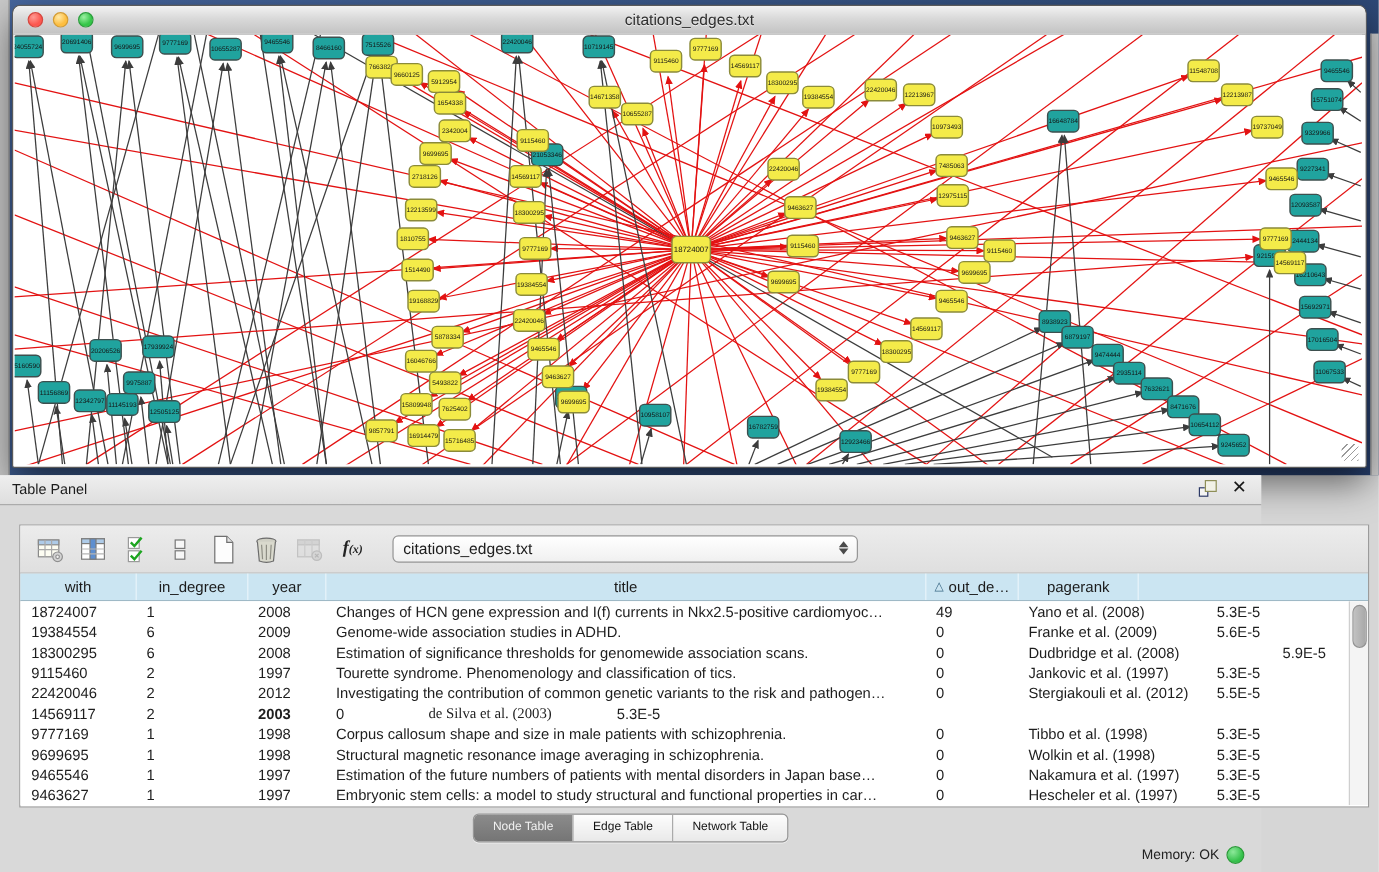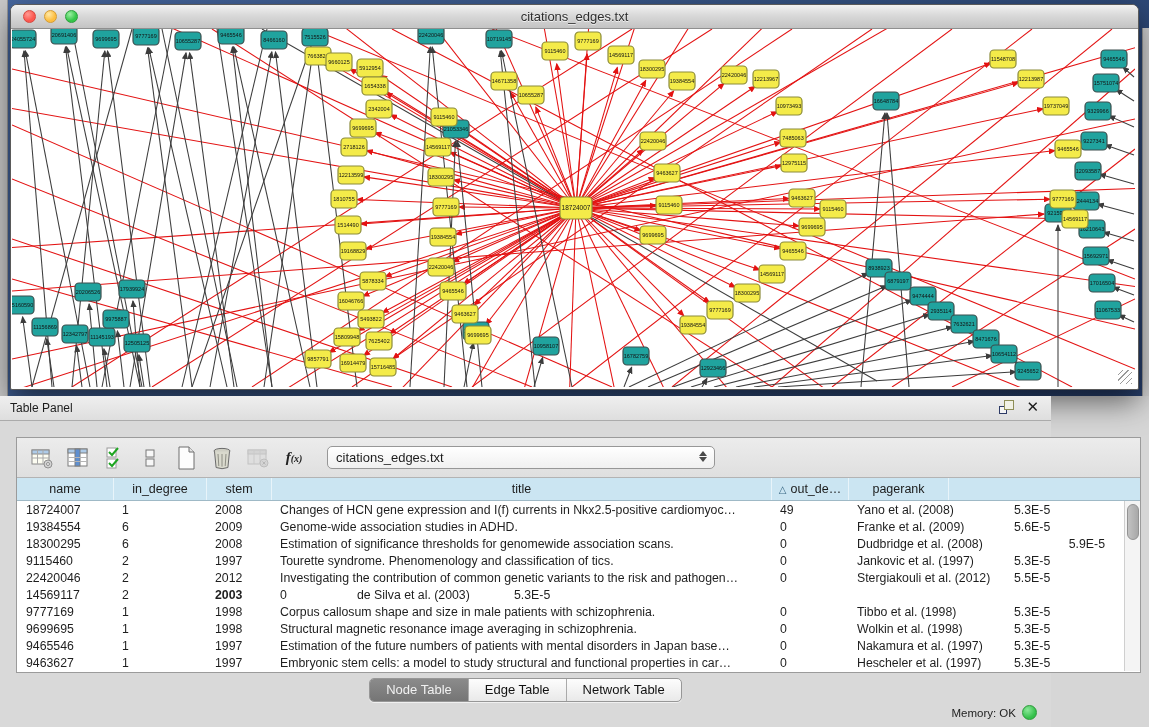--- a/index.html
+++ b/index.html
@@ -65,21 +65,21 @@
   .grid-row{display:flex;height:17px;align-items:center;}
   .gb-cell{box-sizing:border-box;padding-left:9px;font-size:12.3px;color:#1e1e1e;
     white-space:nowrap;overflow:hidden;}
   .vscroll{position:absolute;right:0;top:0;width:15px;height:170px;background:#f4f4f4;border-left:1px solid #cfcfcf;}
   .vthumb{position:absolute;left:2px;top:3px;width:10px;height:34px;border-radius:6px;
     background:linear-gradient(90deg,#c2c2c2,#a8a8a8);border:1px solid #939393;}
   
   .tab-bar{position:absolute;left:0;top:282px;width:100%;display:flex;justify-content:center;}
   .segmented{display:inline-flex;border:1px solid #979797;border-radius:5px;overflow:hidden;
     background:linear-gradient(#fdfdfd,#e9e9e9);box-shadow:0 1px 0 rgba(255,255,255,.6);}
-  .segment{padding:3px 16px;font-size:13px;color:#111;border-left:1px solid #aaa;line-height:16px;}
+  .segment{padding:3px 16px;font-size:10px;color:#111;border-left:1px solid #aaa;line-height:16px;}
   .segment:first-child{border-left:none;}
   .segment.selected{background:linear-gradient(#8b8b8b,#757575);color:#f1f1f1;}
   
   .statusbar{position:absolute;right:14px;bottom:7px;display:flex;align-items:center;gap:6px;}
   .mem-label{font-size:11.5px;color:#222;}
   .mem-dot{width:13px;height:13px;border-radius:50%;border:1px solid #2a9a38;
     background:radial-gradient(circle at 35% 30%,#8ce99a,#35c04b 65%);}
   
   .mini{display:block;}
 </style>
@@ -780,27 +780,27 @@
         <span>citations_edges.txt</span>
         <span class="sel-arrows">
             <i class="up"></i>
             <i class="dn"></i>
           </span>
       </div>
     </div>
 
     <div class="grid-head" id="grid-head">
         <div class="gh-cell" style="width: 96px;">
-          <span>name</span>
+          <span>with</span>
         </div>
         <div class="gh-cell" style="width: 93px;">
           <span>in_degree</span>
         </div>
         <div class="gh-cell" style="width: 65px;">
-          <span>stem</span>
+          <span>year</span>
         </div>
         <div class="gh-cell" style="width: 500px;">
           <span>title</span>
         </div>
         <div class="gh-cell" style="width: 77px;">
           <span class="sort-tri">△</span>
           <span>out_de…</span>
         </div>
         <div class="gh-cell" style="width: 100px;">
           <span>pagerank</span>
@@ -852,21 +852,21 @@
             <div class="gb-cell" style="width: 500px;">Investigating the contribution of common genetic variants to the risk and pathogen…</div>
             <div class="gb-cell" style="width: 77px;">0</div>
             <div class="gb-cell" style="width: 157px;">Stergiakouli et al. (2012)</div>
             <div class="gb-cell" style="width: 100px;">5.5E-5</div>
           </div>
           <div class="grid-row">
             <div class="gb-cell" style="width: 96px;">14569117</div>
             <div class="gb-cell" style="width: 93px;">2</div>
             <div class="gb-cell" style="width: 65px; font-weight: bold;">2003</div>
             <div class="gb-cell" style="width: 77px;">0</div>
-            <div class="gb-cell" style="width: 157px;">de Silva et al. (2003)</div>
+            <div class="gb-cell" style="width: 157px; font-family: Liberation Serif, serif;">de Silva et al. (2003)</div>
             <div class="gb-cell" style="width: 100px;">5.3E-5</div>
           </div>
           <div class="grid-row">
             <div class="gb-cell" style="width: 96px;">9777169</div>
             <div class="gb-cell" style="width: 93px;">1</div>
             <div class="gb-cell" style="width: 65px;">1998</div>
             <div class="gb-cell" style="width: 500px;">Corpus callosum shape and size in male patients with schizophrenia.</div>
             <div class="gb-cell" style="width: 77px;">0</div>
             <div class="gb-cell" style="width: 157px;">Tibbo et al. (1998)</div>
             <div class="gb-cell" style="width: 100px;">5.3E-5</div>

